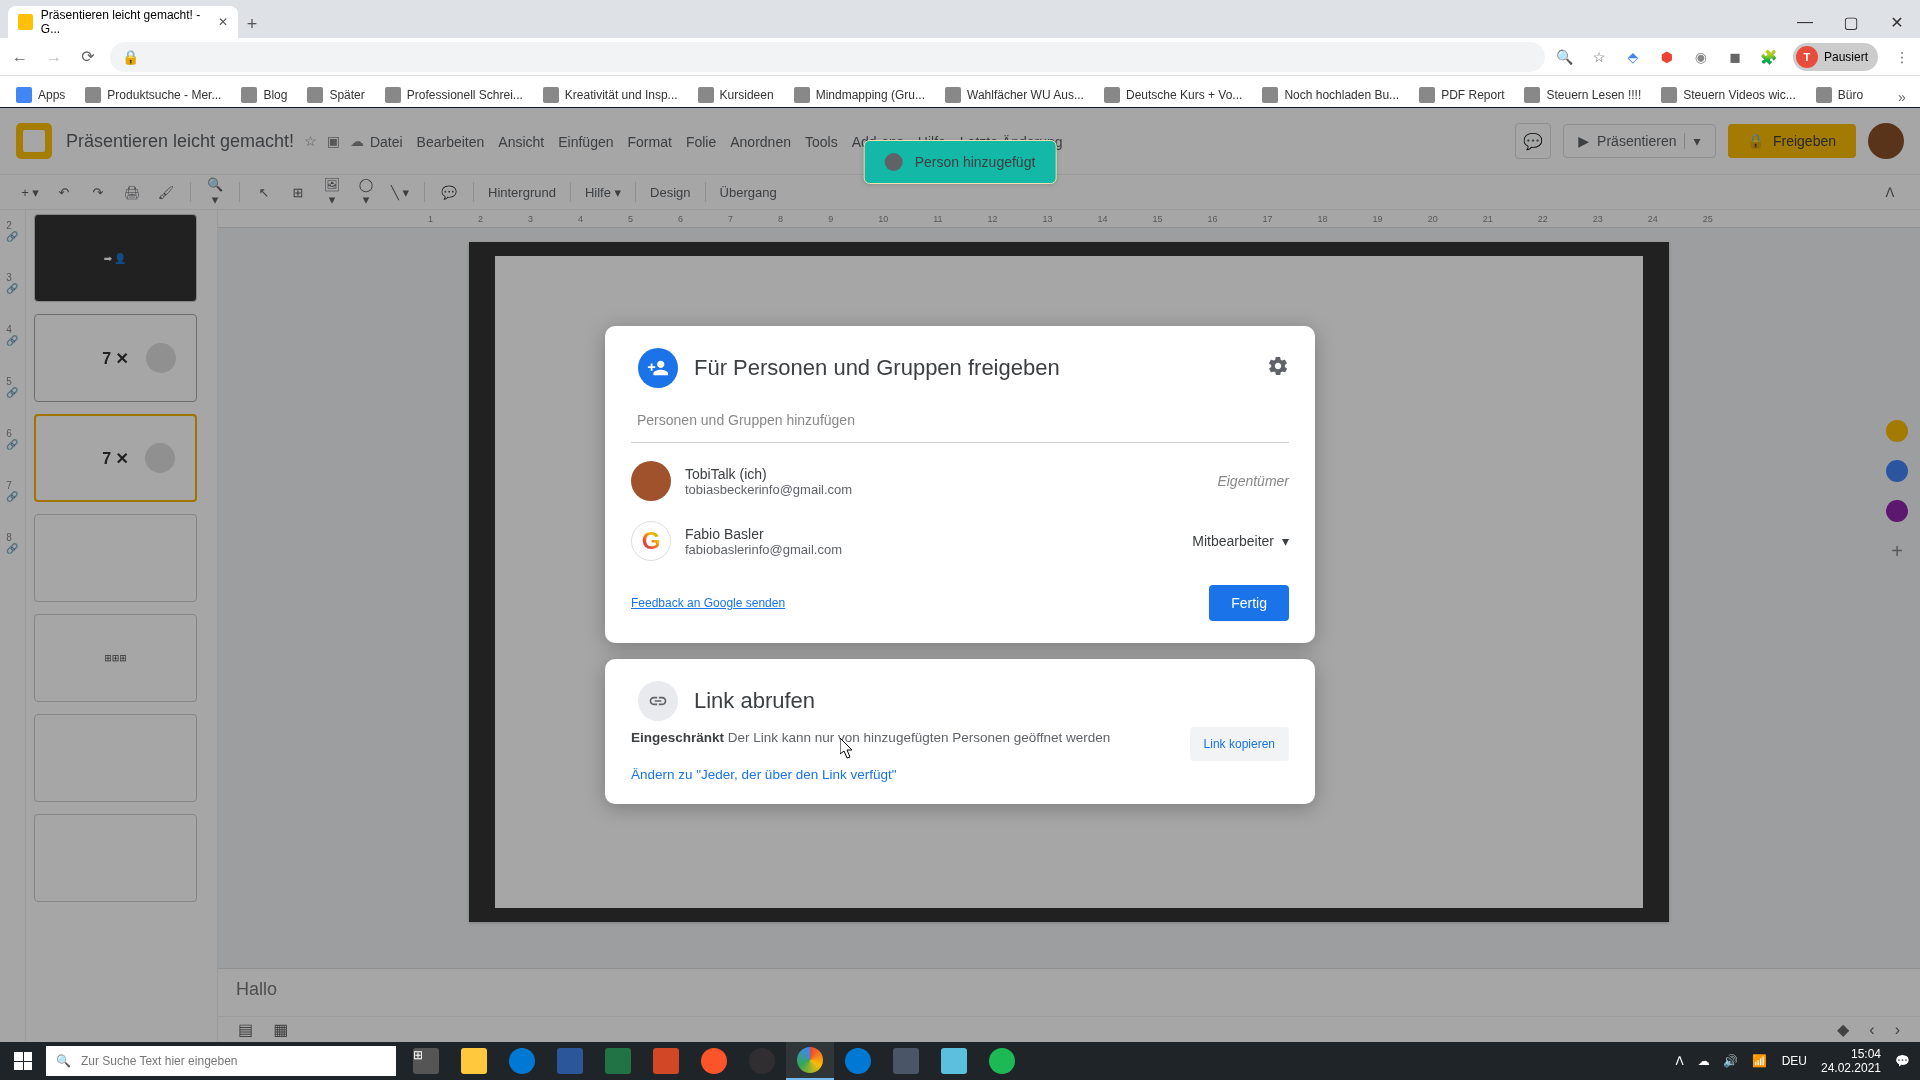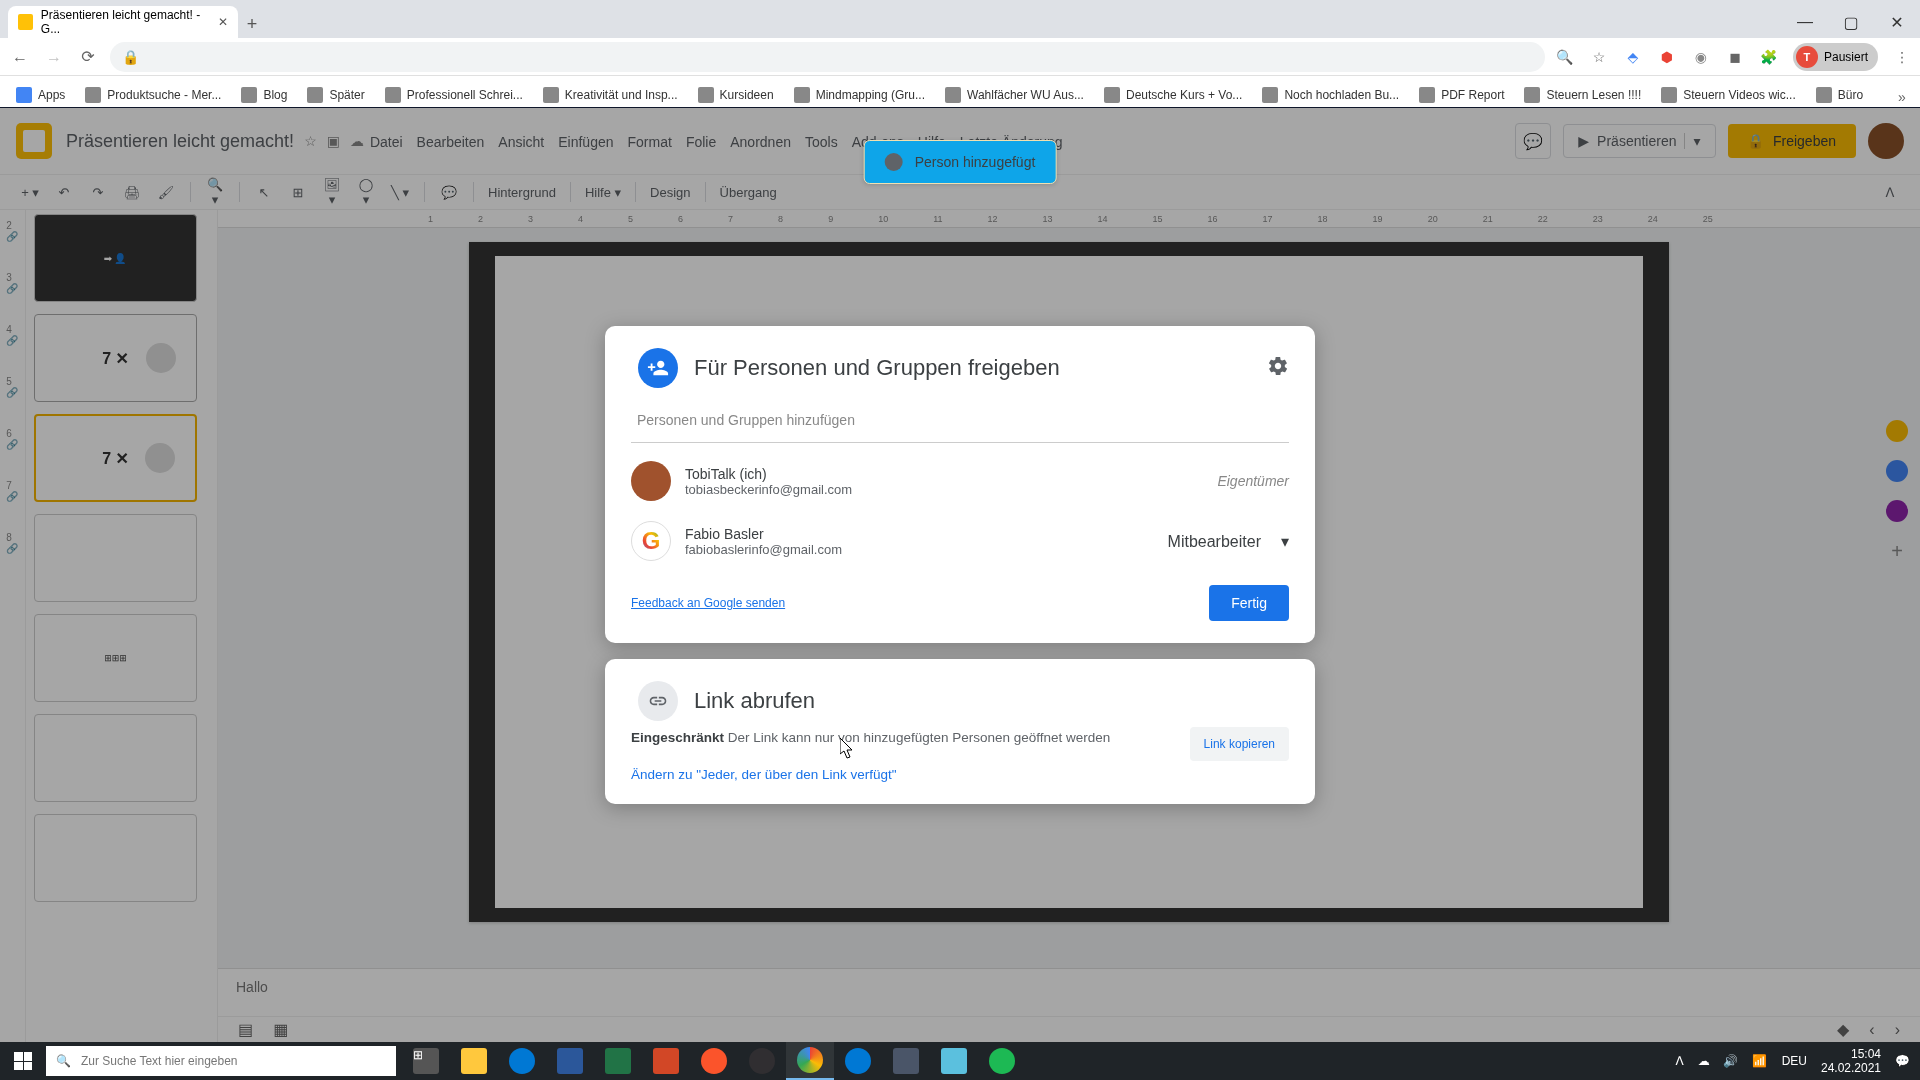--- a/index.html
+++ b/index.html
@@ -56,48 +56,48 @@
 .thumb.alt { border-color: #aaa; }
 .thumb-content-7x::before { content: '7 ✕'; color: #333; font-weight: bold; }
 .thumb-content-7x::after { content: ''; position: absolute; right: 20px; width: 30px; height: 30px; border-radius: 50%; background: #ddd; }
 .thumb1-bg { background: #333; }
 
 .canvas-area { flex: 1; background: #f1f3f4; position: relative; display: flex; flex-direction: column; }
 .ruler-h { height: 18px; background: #fff; border-bottom: 1px solid #ddd; font-size: 9px; color: #888; display: flex; align-items: center; padding-left: 210px; gap: 45px; }
 .canvas-bg { flex: 1; display: flex; align-items: flex-start; justify-content: center; padding-top: 14px; }
 .slide { width: 1200px; height: 680px; background: #333; box-shadow: 0 1px 3px rgba(0,0,0,.2); position: relative; }
 .slide-inner { position: absolute; top: 14px; left: 26px; right: 26px; bottom: 14px; background: #fff; display: flex; align-items: center; justify-content: center; }
-.notes { height: 48px; background: #fff; border-top: 1px solid #ddd; padding: 10px 18px; font-size: 14px; color: #777; }
+.notes { height: 48px; background: #fff; border-top: 1px solid #ddd; padding: 10px 18px; font-size: 18px; color: #777; }
 .bottom-bar { height: 26px; background: #fff; border-top: 1px solid #eee; display: flex; align-items: center; padding: 0 20px; gap: 20px; color: #666; }
 
 
 .dim-overlay { position: absolute; top: 108px; left: 0; right: 0; bottom: 38px; background: rgba(0,0,0,.35); pointer-events: none; }
 
 
-.toast { position: absolute; top: 140px; left: 50%; transform: translateX(-50%); background: #0ea5e9; border: 1px solid #f0e0b0; border-radius: 6px; padding: 12px 20px; display: flex; align-items: center; gap: 12px; font-size: 14px; color: #3c4043; box-shadow: 0 1px 4px rgba(0,0,0,.15); z-index: 50; }
+.toast { position: absolute; top: 140px; left: 50%; transform: translateX(-50%); background: #14b8a6; border: 1px solid #f0e0b0; border-radius: 6px; padding: 12px 20px; display: flex; align-items: center; gap: 12px; font-size: 14px; color: #3c4043; box-shadow: 0 1px 4px rgba(0,0,0,.15); z-index: 50; }
 .toast-icon { width: 18px; height: 18px; background: #5f6368; border-radius: 50%; }
 
 
 .share-dialog { position: absolute; top: 326px; left: 50%; transform: translateX(-50%); width: 710px; z-index: 60; }
 .dialog-card { background: #fff; border-radius: 10px; box-shadow: 0 4px 20px rgba(0,0,0,.25); padding: 22px 0; margin-bottom: 16px; }
 .dialog-header { display: flex; align-items: center; padding: 0 26px 14px; gap: 16px; margin-left: 7px; }
 .dialog-icon { width: 40px; height: 40px; border-radius: 50%; display: flex; align-items: center; justify-content: center; color: #fff; }
 .dialog-icon.blue { background: #1a73e8; }
 .dialog-icon.grey { background: #e8eaed; color: #5f6368; }
 .dialog-title { font-size: 22px; color: #3c4043; flex: 1; font-weight: 400; }
 .gear { color: #5f6368; }
 .input-row { margin: 0 26px 8px; border-bottom: 1px solid #ccc; padding: 10px 6px 14px; font-size: 14px; color: #888; }
 .person-row { display: flex; align-items: center; padding: 10px 26px; gap: 14px; }
 .person-avatar { width: 40px; height: 40px; border-radius: 50%; background: #a0522d; }
 .person-avatar.g { background: #fff; border: 1px solid #ddd; display: flex; align-items: center; justify-content: center; font-size: 24px; font-weight: bold; }
 .person-info { flex: 1; }
 .person-name { font-size: 14px; color: #3c4043; font-weight: 500; }
 .person-email { font-size: 13px; color: #5f6368; }
 .role { font-size: 14px; color: #888; font-style: italic; }
-.role-select { display: flex; align-items: flex-end; gap: 20px; font-size: 16px; color: #3c4043; font-style: normal; }
+.role-select { display: flex; align-items: flex-start; gap: 8px; font-size: 14px; color: #3c4043; font-style: normal; }
 .dialog-footer { display: flex; align-items: center; padding: 14px 26px 0; }
 .feedback-link { font-size: 12px; color: #1a73e8; text-decoration: underline; }
 .done-btn { margin-left: auto; background: #1a73e8; color: #fff; border: none; padding: 10px 22px; border-radius: 4px; font-size: 14px; }
 .link-desc { padding: 0 26px; font-size: 13.5px; color: #5f6368; display: flex; align-items: flex-start; gap: 20px; }
 .link-desc-text { flex: 1; line-height: 1.6; }
 .restricted { font-weight: bold; color: #3c4043; }
 .copy-link { background: #f1f3f4; padding: 10px 14px; border-radius: 4px; font-size: 12px; color: #1a73e8; white-space: nowrap; }
 .change-link { display: block; padding: 6px 26px 0; font-size: 13.5px; color: #1a73e8; font-weight: 500; }
 
 

